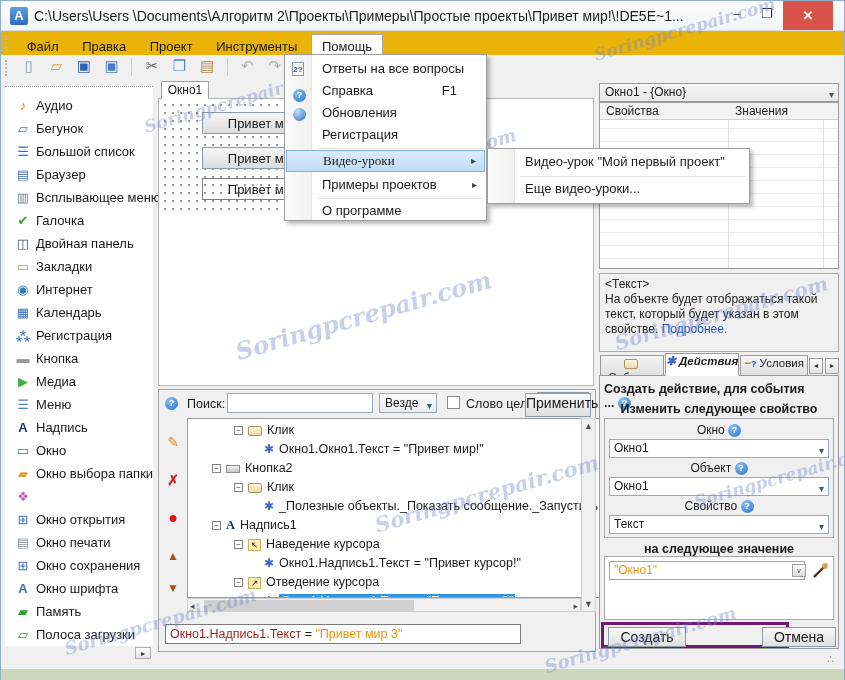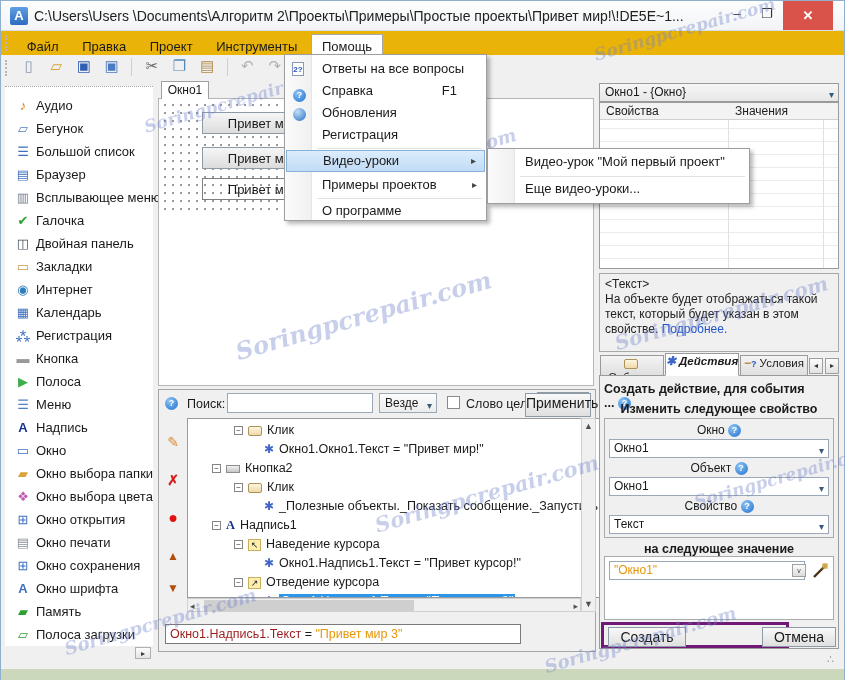--- a/index.html
+++ b/index.html
@@ -45,21 +45,21 @@
 
   
   .popup { background:#fff; border:1px solid #9e9e9e; box-shadow:3px 3px 4px rgba(0,0,0,0.28); z-index:10; }
   #help-menu { left:283px; top:53px; width:203px; height:167px; }
   #video-submenu { left:486px; top:147px; width:263px; height:56px; }
   .popup .gutter { position:absolute; left:0; top:0; bottom:0; width:27px; background:linear-gradient(90deg,#fbfbfb,#f0f0f0); border-right:1px solid #e6e6e6; }
   .pm-item { position:absolute; left:1px; width:calc(100% - 2px); height:22px; line-height:22px; font-size:13px; }
   .pm-item .pm-lbl { position:absolute; left:36px; white-space:nowrap; }
   .pm-item .pm-short { position:absolute; right:28px; }
   .pm-item .pm-arrow { position:absolute; right:8px; font-size:10px; color:#444; }
-  .pm-item.hl { background:linear-gradient(#dcecfc,#c1dcf5); border:1px solid #86b2dd; line-height:20px; }
+  .pm-item.hl { background:linear-gradient(#dcecfc,#c1dcf5); border:1px solid #86b2dd; line-height:20px;font-family:Liberation Serif, serif; }
   .pm-sep { position:absolute; left:32px; right:4px; height:1px; background:#e2e2e2; }
   .pm-ico { position:absolute; left:6px; top:4px; width:15px; height:14px; text-align:center; }
 
   .help-circle { display:inline-block; width:13px; height:13px; border-radius:50%; background:radial-gradient(circle at 35% 30%, #8cc4f4, #1f6fd0); color:#fff; font-size:9px; font-weight:bold; text-align:center; line-height:13px; vertical-align:middle; }
   .globe { display:inline-block; width:13px; height:13px; border-radius:50%; background:radial-gradient(circle at 35% 30%, #bfe0f8, #2a6cc2); }
   .page-ico { display:inline-block; width:12px; height:14px; background:#fff; border:1px solid #8898b8; font-size:8px; font-weight:bold; color:#2a52c0; line-height:13px; text-align:center; }
 
   
   #obj-selector { left:598px; top:82px; width:240px; height:19px; background:linear-gradient(#f6f6f6,#e7e7e7); border:1px solid #9a9a9a; line-height:17px; padding-left:5px; font-size:12px; }
   .combo-chev { position:absolute; right:4px; top:2px; font-size:10px; color:#3a5a7a; }
@@ -214,41 +214,40 @@
     <div class="sb-item" style="top:237px">
         <span class="sb-ico" style="color: rgb(63, 111, 191);">⁂</span>
         <span class="sb-lbl">Регистрация</span>
       </div>
     <div class="sb-item" style="top:260px">
         <span class="sb-ico" style="color: rgb(154, 154, 154);">▬</span>
         <span class="sb-lbl">Кнопка</span>
       </div>
     <div class="sb-item" style="top:283px">
         <span class="sb-ico" style="color: rgb(63, 174, 74);">▶</span>
-        <span class="sb-lbl">Полоса</span>
+        <span class="sb-lbl">Медиа</span>
       </div>
     <div class="sb-item" style="top:306px">
         <span class="sb-ico" style="color: rgb(85, 128, 192);">☰</span>
         <span class="sb-lbl">Меню</span>
       </div>
     <div class="sb-item" style="top:329px">
         <span class="sb-ico" style="font-weight: bold; color: rgb(22, 51, 143);">A</span>
         <span class="sb-lbl">Надпись</span>
       </div>
     <div class="sb-item" style="top:352px">
         <span class="sb-ico" style="color: rgb(63, 111, 191);">▭</span>
         <span class="sb-lbl">Окно</span>
       </div>
     <div class="sb-item" style="top:375px">
         <span class="sb-ico" style="color: rgb(217, 165, 58);">▰</span>
         <span class="sb-lbl">Окно выбора папки</span>
       </div>
     <div class="sb-item" style="top:398px">
         <span class="sb-ico" style="color: rgb(192, 90, 176);">❖</span>
-        <span class="sb-lbl">Окно выбора цвета</span>
       </div>
     <div class="sb-item" style="top:421px">
         <span class="sb-ico" style="color: rgb(63, 111, 191);">⊞</span>
         <span class="sb-lbl">Окно открытия</span>
       </div>
     <div class="sb-item" style="top:444px">
         <span class="sb-ico" style="color: rgb(136, 144, 154);">▤</span>
         <span class="sb-lbl">Окно печати</span>
       </div>
     <div class="sb-item" style="top:467px">

